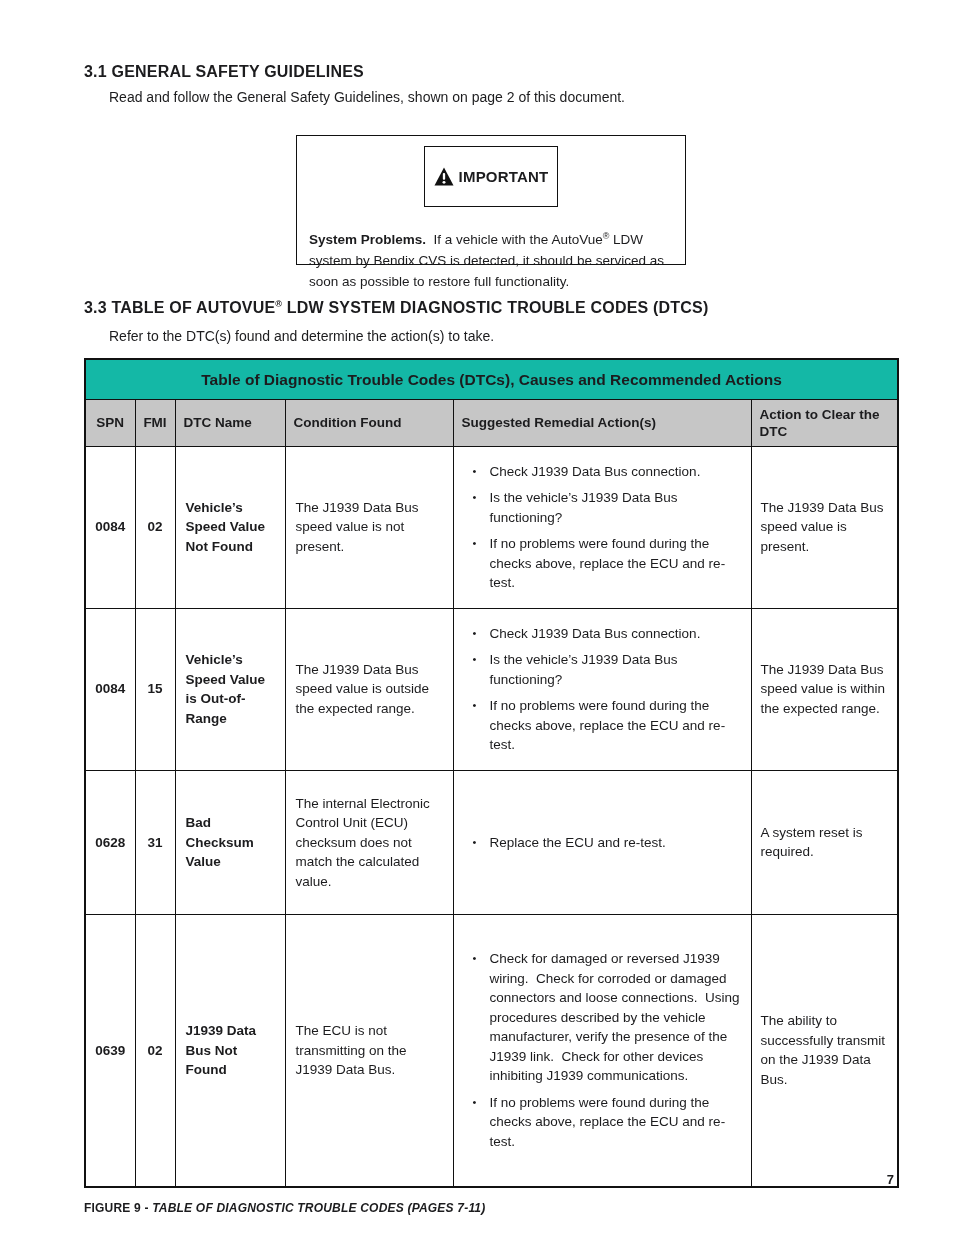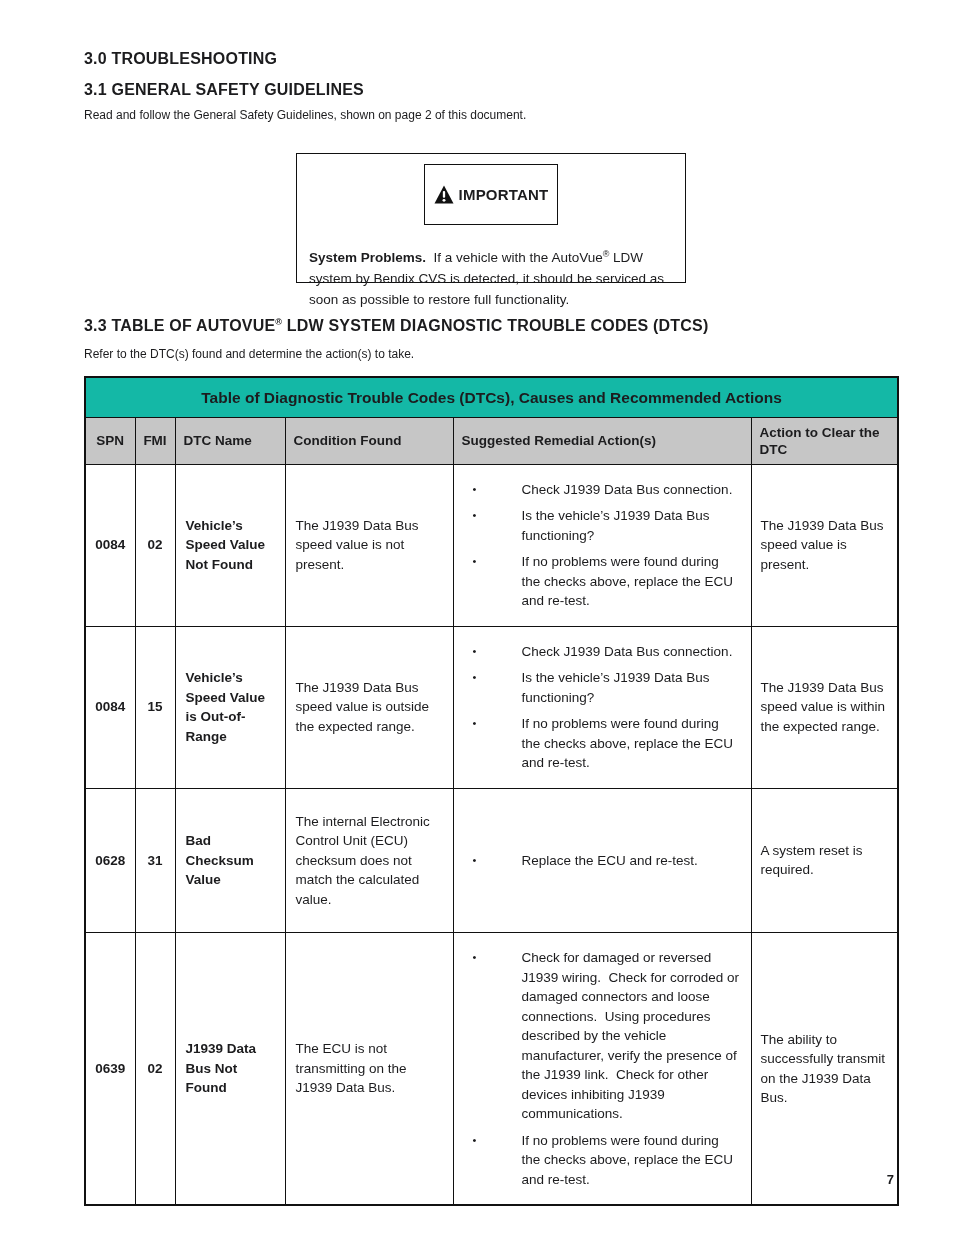--- a/index.html
+++ b/index.html
@@ -6,21 +6,21 @@
   html,body { background:#ffffff; }
   body { font-family:"Liberation Sans", sans-serif; color:#1c1c1e; }
   .page {
     width:954px; height:1235px; background:#fff; position:relative;
     padding:50px 57px 0 84px; overflow:hidden;
   }
   
   .h-main { font-size:16px; font-weight:bold; letter-spacing:.2px; }
   .h-sec  { font-size:16px; font-weight:bold; letter-spacing:.2px; }
   sup { font-size:9px; vertical-align:super; line-height:0; }
-  .body-txt { font-size:12px; line-height:21px; }
+  .body-txt { font-size:14px; line-height:21px;margin-left:25px; }
   .justify { text-align:justify; }
 
   
   .two-col { display:flex; gap:28px; margin-top:13px; }
   .col { flex:1; }
   .col .h-sec { margin-bottom:6px; }
 
   
   .important-box {
     width:390px; margin:27px 0 0 212px; border:1.5px solid #111;
@@ -60,34 +60,33 @@
     padding:6px 8px; height:42px; line-height:17px;
   }
   tr.colhead th.ctr { text-align:center; padding:6px 2px; }
   td.num { text-align:center; font-weight:bold; }
   td.name { font-weight:bold; padding:11px 10px; }
   td.cond { padding:23px 10px; }
   td.clr  { padding:8px 9px; }
   td.acts { padding:8px 6px; }
   .bullet { display:flex; margin:7px 0; }
   .bullet .dot { width:30px; text-align:center; flex:0 0 30px; font-size:11px; line-height:19.5px; }
-  .bullet .btxt { flex:1; white-space:pre-wrap; padding-right:4px;margin-left:32px; }
+  .bullet .btxt { flex:1; white-space:pre-wrap; padding-right:4px; }
   .bullet .btxt.narrow { max-width:258px; }
 
   
   .caption { margin-top:13px; font-size:12px; font-weight:bold; letter-spacing:.2px; }
   .caption .cap-it { font-style:italic; }
   .pageno { position:absolute; right:60px; top:1172px; font-size:13px; font-weight:bold; }
 </style>
 </head>
 <body>
 
 <div class="page">
 
-  <div class="h-main">3.0 TROUBLESHOOTING</div>
 
   <div class="two-col">
     <div class="col">
       <div class="h-sec">3.1 GENERAL SAFETY GUIDELINES</div>
       <p class="body-txt justify">Read and follow the General Safety Guidelines, shown on page 2 of this document.</p>
     </div>
   </div>
 
   <div class="important-box">
     <div class="important-label">
@@ -195,16 +194,17 @@
           <div class="bullet">
               <span class="dot">•</span>
               <div class="btxt">If no problems were found during the checks above, replace the ECU and re-test.</div>
             </div>
         </td>
         <td class="clr">The ability to successfully transmit on the J1939 Data Bus.</td>
       </tr>
     </tbody>
   </table>
 
+  <p class="caption"><span class="cap-pre">FIGURE 9 - </span><span class="cap-it">TABLE OF DIAGNOSTIC TROUBLE CODES (PAGES 7-11)</span></p>
 
   <div class="pageno">7</div>
 
 </div>
 
 </body></html>

